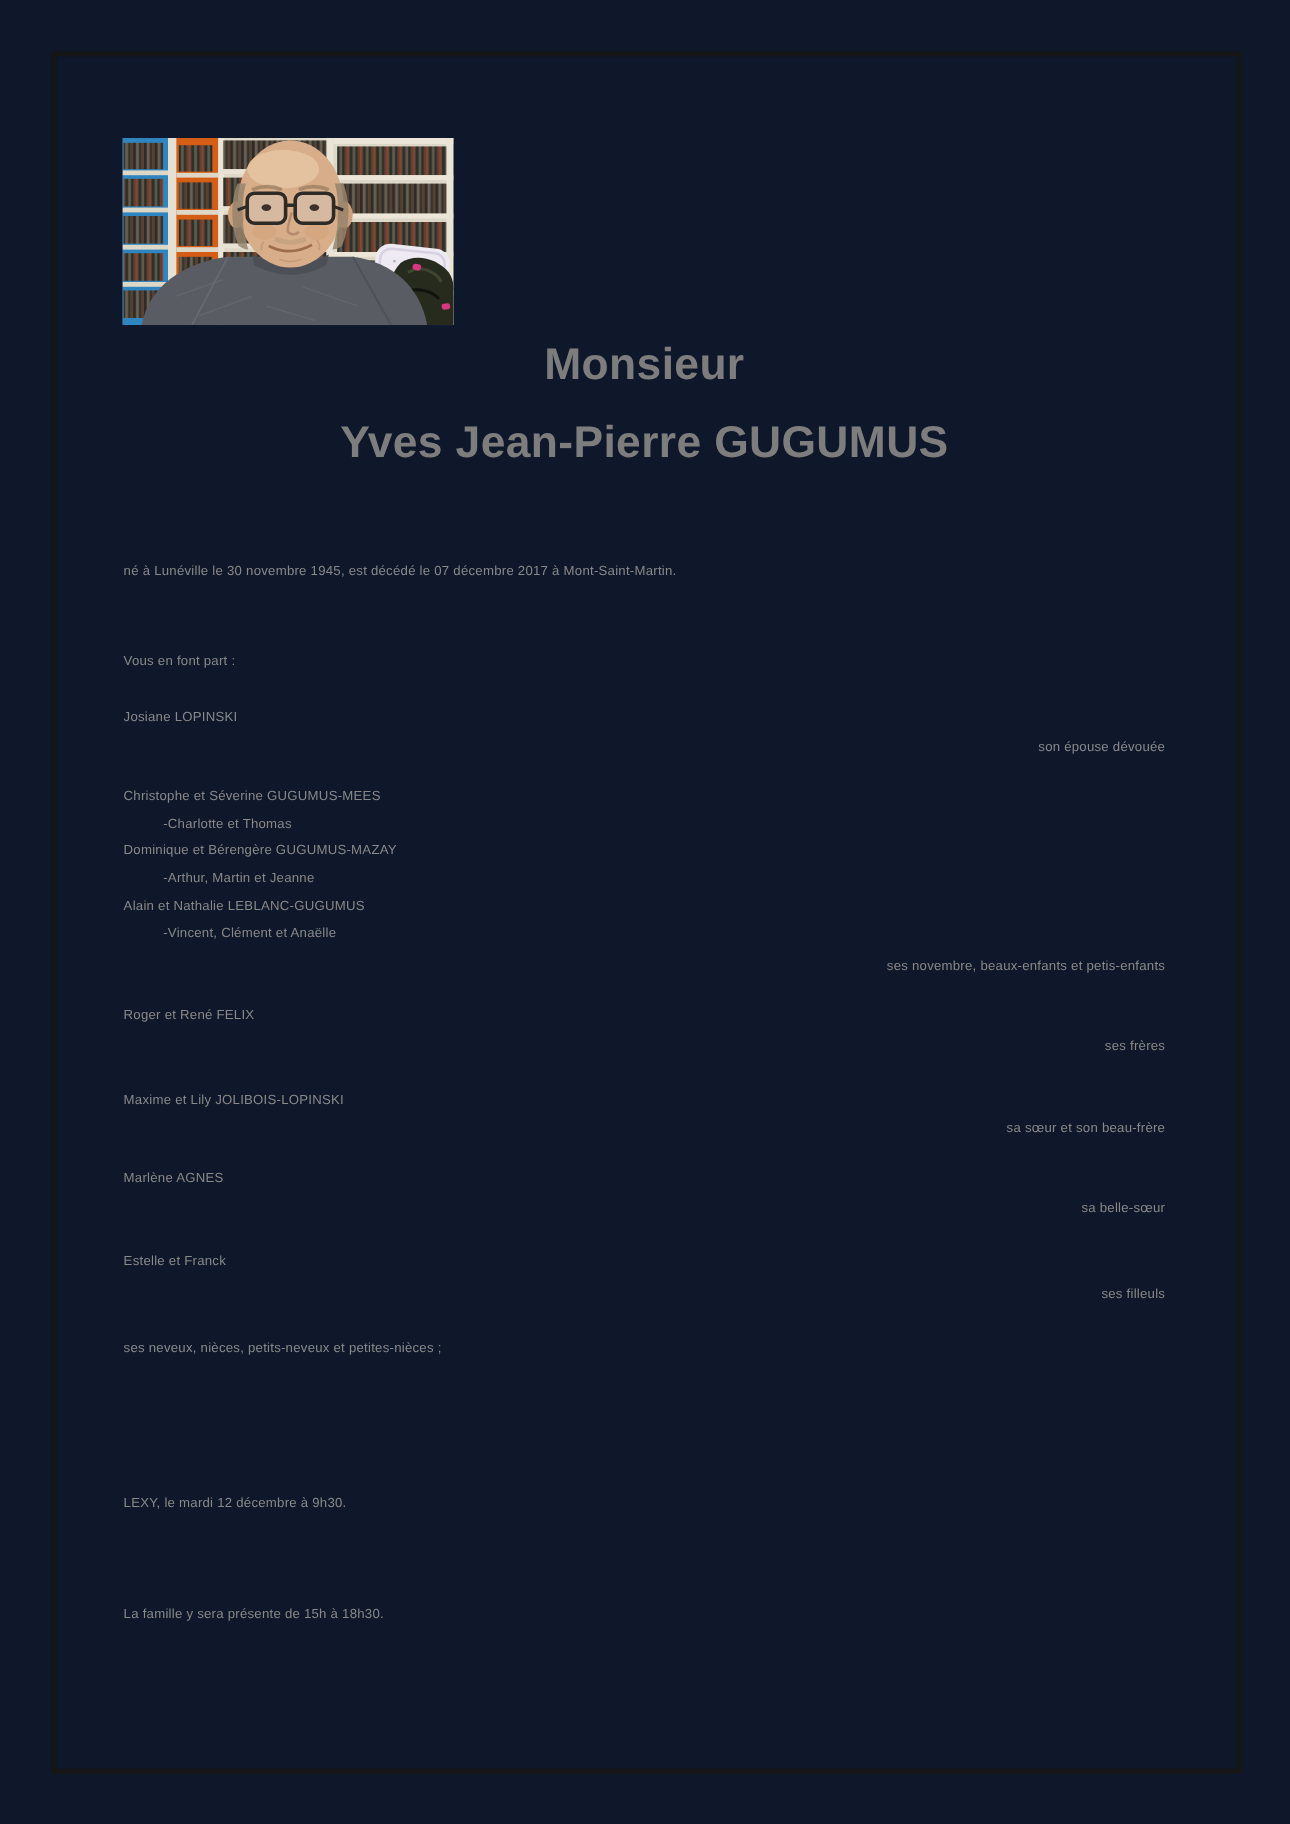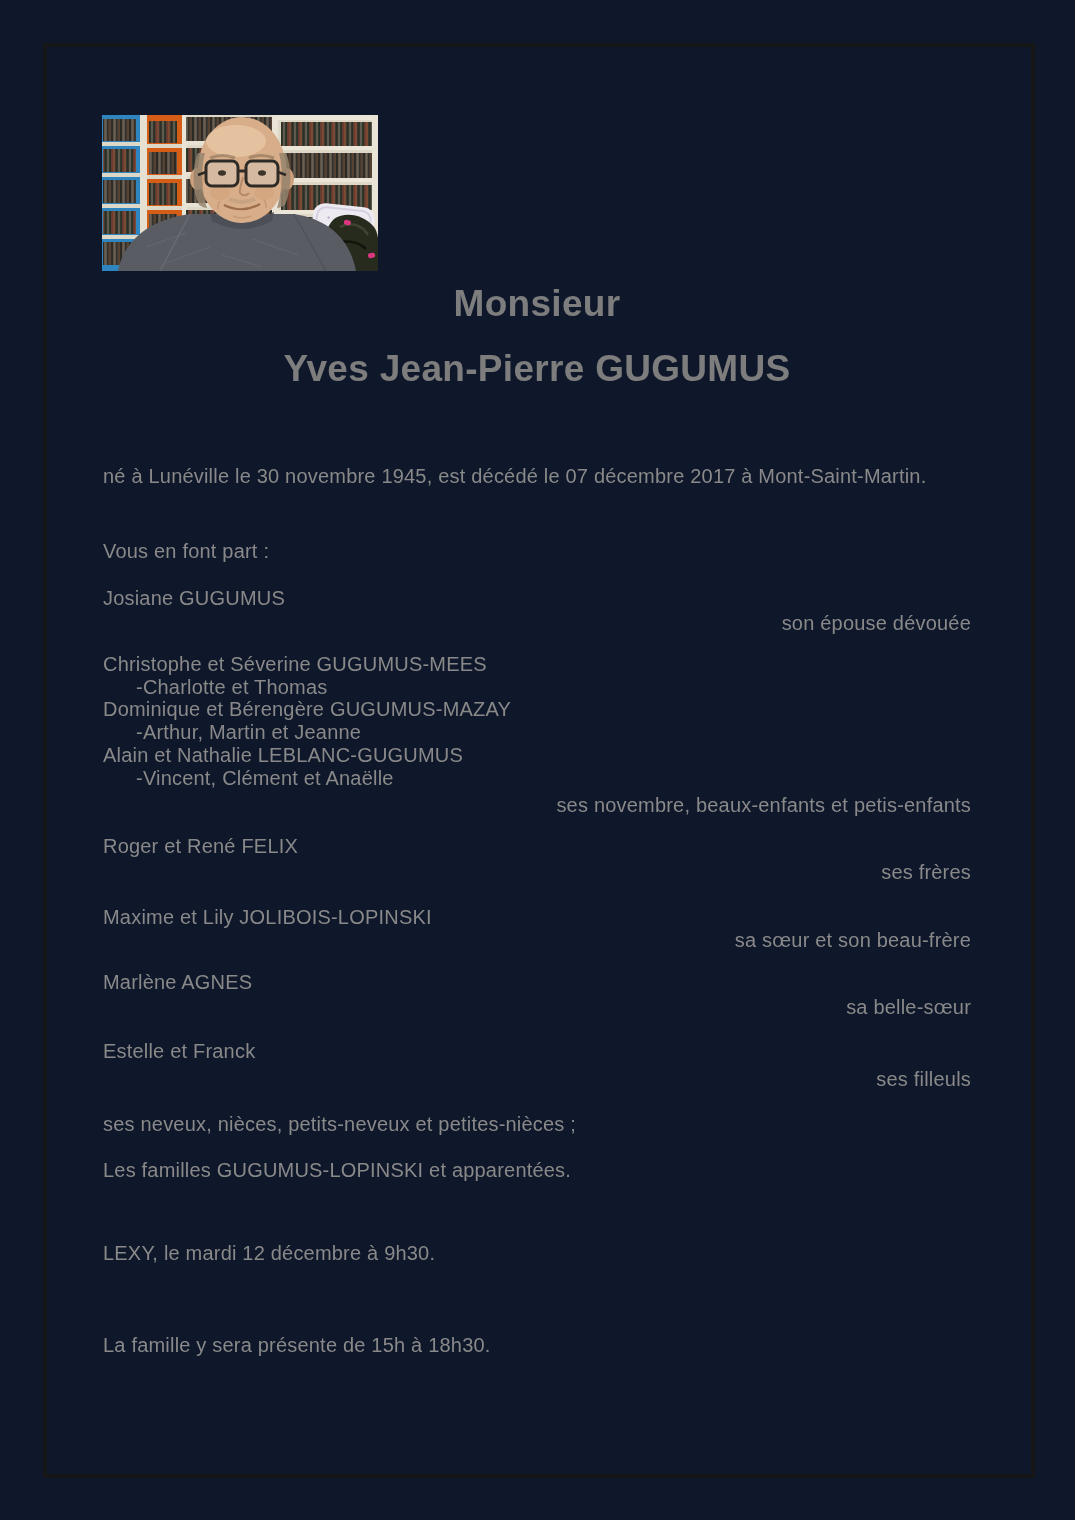--- a/index.html
+++ b/index.html
@@ -14,21 +14,21 @@
   .photo{
     position:absolute;left:102px;top:115px;width:276px;height:156px;overflow:hidden;
   }
   .photo svg{display:block;}
   .title{
     position:absolute;left:103px;width:868px;text-align:center;
     font-weight:bold;font-size:37px;line-height:38px;color:#7d7d7d;
     white-space:nowrap;letter-spacing:0.3px;
   }
   .t{
-    position:absolute;font-size:20px;line-height:20px;color:#898989;
+    position:absolute;font-size:11px;line-height:20px;color:#898989;
     white-space:pre;letter-spacing:0.2px;
   }
   .left{left:103px;}
   .right{right:104px;text-align:left;}
   .indent{left:136px;}
   .gtext{margin-left:0;}
 </style>
 </head>
 <body>
 
@@ -171,21 +171,21 @@
     </svg>
   </div>
 
   <div class="title" style="top:285px">Monsieur</div>
   <div class="title" style="top:350px">Yves Jean-Pierre GUGUMUS</div>
 
   <div class="t left" style="top:466px">né à Lunéville le 30 novembre 1945, est décédé le 07 décembre 2017 à Mont-Saint-Martin.</div>
 
   <div class="t left" style="top:541px">Vous en font part :</div>
 
-  <div class="t left" style="top:588px">Josiane GUGUMUS</div>
+  <div class="t left" style="top:588px">Josiane LOPINSKI</div>
   <div class="t right" style="top:613px">son épouse dévouée</div>
 
   <div class="t left" style="top:654px">Christophe et Séverine GUGUMUS-MEES</div>
   <div class="t indent" style="top:677px"><span>-</span><span class="gtext">Charlotte et Thomas</span></div>
   <div class="t left" style="top:699px">Dominique et Bérengère GUGUMUS-MAZAY</div>
   <div class="t indent" style="top:722px"><span>-</span><span class="gtext">Arthur, Martin et Jeanne</span></div>
   <div class="t left" style="top:745px">Alain et Nathalie LEBLANC-GUGUMUS</div>
   <div class="t indent" style="top:768px"><span>-</span><span class="gtext">Vincent, Clément et Anaëlle</span></div>
   <div class="t right" style="top:795px">ses novembre, beaux-enfants et petis-enfants</div>
 
@@ -196,18 +196,17 @@
   <div class="t right" style="top:930px">sa sœur et son beau-frère</div>
 
   <div class="t left" style="top:972px">Marlène AGNES</div>
   <div class="t right" style="top:997px">sa belle-sœur</div>
 
   <div class="t left" style="top:1041px">Estelle et Franck</div>
   <div class="t right" style="top:1069px">ses filleuls</div>
 
   <div class="t left" style="top:1114px">ses neveux, nièces, petits-neveux et petites-nièces ;</div>
 
-  <div class="t left" style="top:1160px">Les familles GUGUMUS-LOPINSKI et apparentées.</div>
 
   <div class="t left" style="top:1243px">LEXY, le mardi 12 décembre à 9h30.</div>
 
   <div class="t left" style="top:1335px">La famille y sera présente de 15h à 18h30.</div>
 </div>
 
 </body></html>

